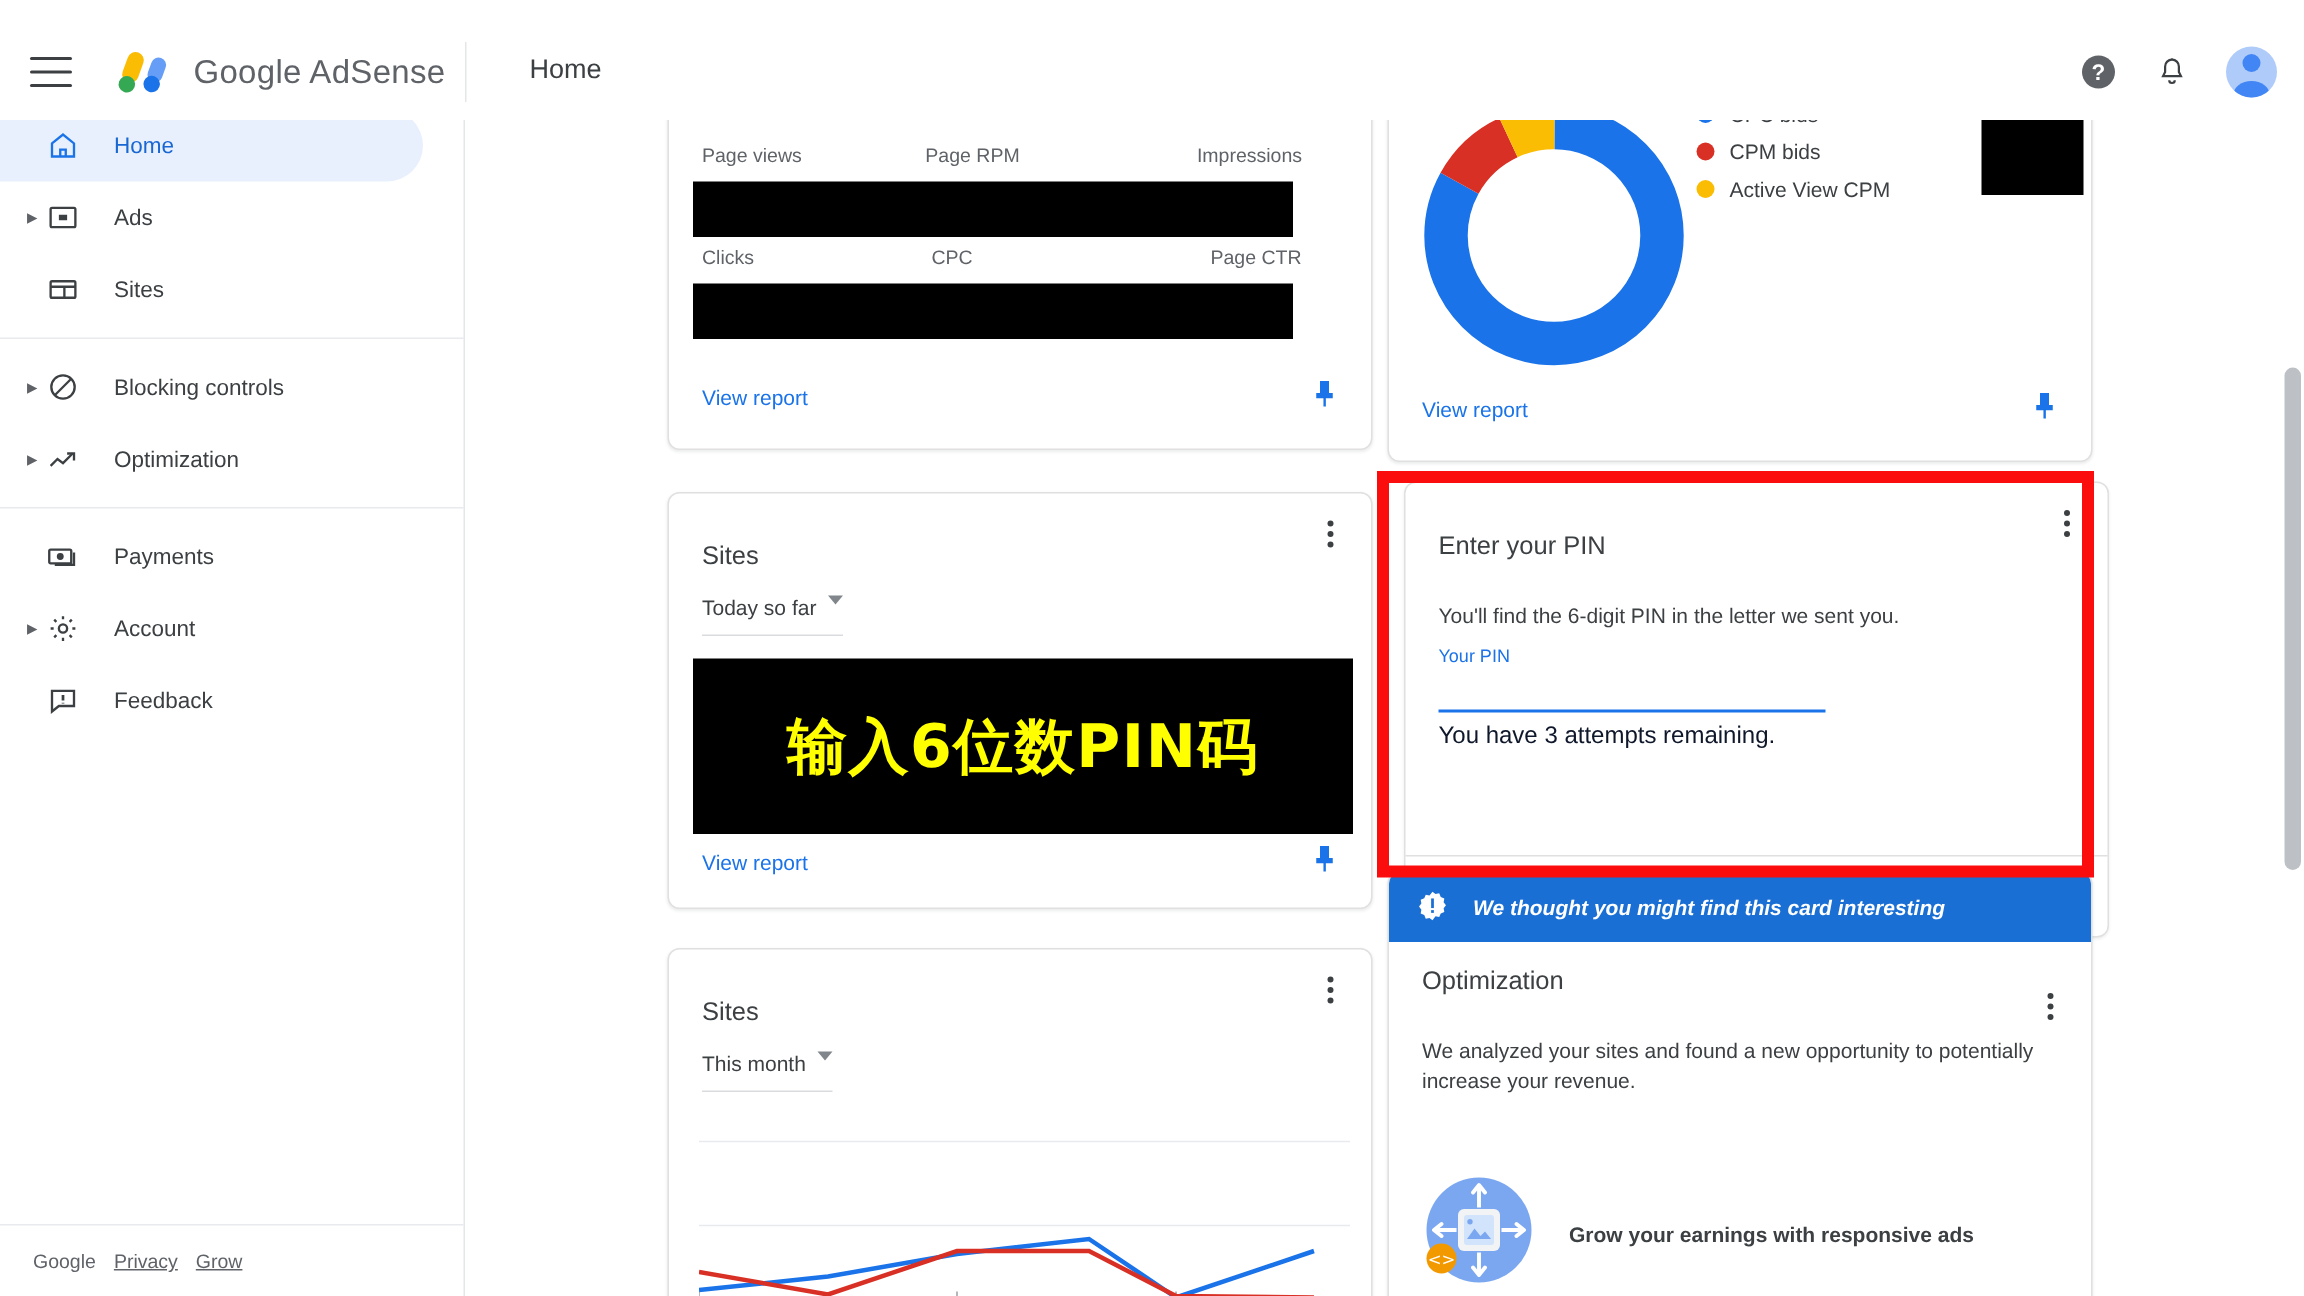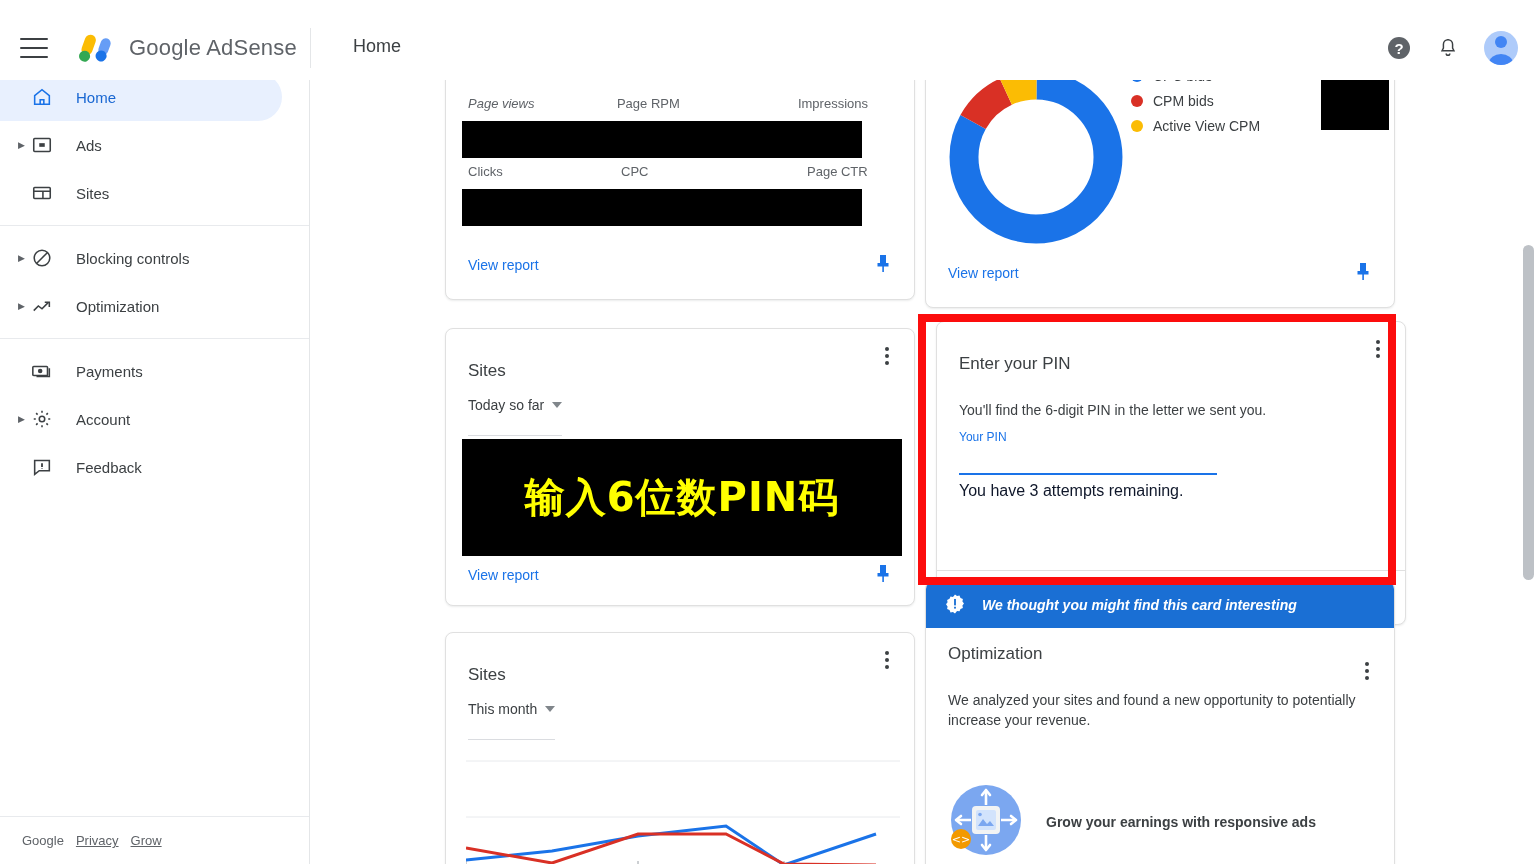--- a/index.html
+++ b/index.html
@@ -80,22 +80,22 @@
     gap: 3px; cursor: pointer; }
   .kebab i { width: 4px; height: 4px; border-radius: 50%; background: #3c4043; display: block; }
   .view-report { position: absolute; left: 22px; bottom: 16px; color: #1a73e8;
     font-size: 14px; cursor: pointer; }
   .pin-icon { position: absolute; right: 22px; bottom: 12px; cursor: pointer; }
   .redacted { background: #000; }
 
   .metric-label { font-size: 13px; color: #5f6368; }
 
   
-  .period { display: inline-flex; align-items: center; gap: 8px; font-size: 14px;
-    color: #3c4043; border-bottom: 1px solid #dadce0; padding-bottom: 22px;
+  .period { display: inline-flex; align-items: flex-start; gap: 8px; font-size: 14px;
+    color: #3c4043; border-bottom: 1px solid #dadce0; padding-bottom: 10px;
     cursor: pointer; }
   .period .tri { width: 0; height: 0; border-left: 5px solid transparent;
     border-right: 5px solid transparent; border-top: 6px solid #80868b; }
 
   
   .pin-card { background: #fff; }
   .pin-desc { font-size: 14px; color: #3c4043; }
   .pin-field-label { font-size: 12px; color: #1a73e8; }
   .pin-underline { height: 2px; background: #1a73e8; }
   .pin-help { font-size: 16px; color: #0f172a; }
@@ -261,21 +261,21 @@
       <a>Privacy</a>
       <a>Grow</a>
     </div>
   </div>
 
   <div class="content">
     <div class="cards">
 
       <div class="card" style="left:135px; top:-72px; width:470px; height:315px;">
         <div style="position:absolute; left:22px; top:110px; width:400px; display:flex;">
-          <span class="metric-label" style="width:153px;font-style:italic;">Page views</span>
+          <span class="metric-label" style="width:153px;">Page views</span>
           <span class="metric-label" style="width:186px;">Page RPM</span>
           <span class="metric-label">Impressions</span>
         </div>
         <div class="redacted" style="position:absolute; left:16px; top:135px; width:400px; height:37px;"></div>
 
         <div style="position:absolute; left:22px; top:178px; width:400px; display:flex;">
           <span class="metric-label" style="width:153px;">Clicks</span>
           <span class="metric-label" style="width:186px;">CPC</span>
           <span class="metric-label">Page CTR</span>
         </div>

